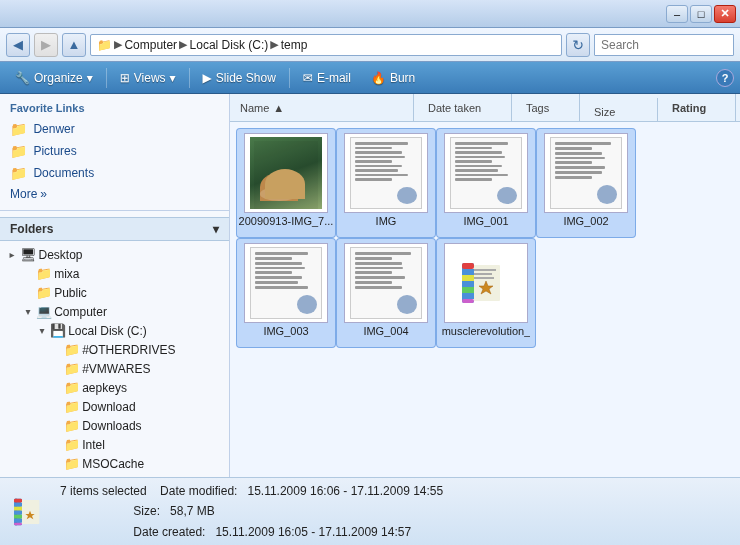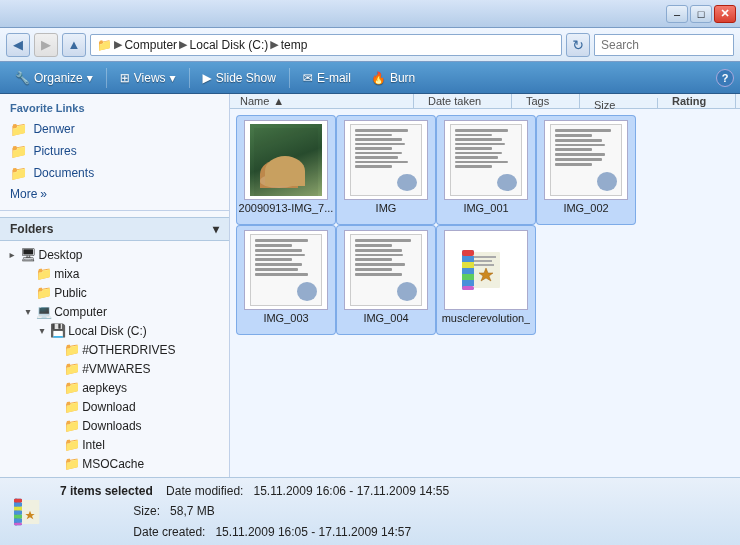--- a/index.html
+++ b/index.html
@@ -215,21 +215,21 @@
       display: flex;
       flex-direction: column;
       background: white;
       overflow: hidden;
     }
     .content-header {
       display: flex;
       align-items: center;
       background: #e8f2fc;
       border-bottom: 1px solid #b0c8e0;
-      height: 15px;
+      height: 28px;
       padding: 0 4px;
       font-size: 11px;
       color: #444;
       gap: 8px;
     }
     .col-header {
       cursor: pointer;
       padding: 2px 6px;
       border-right: 1px solid #b0c8e0;
       height: 100%;
@@ -306,21 +306,21 @@
     .status-icon {
       width: 40px;
       height: 40px;
       flex-shrink: 0;
     }
     .status-text {
       font-size: 12px;
       color: #222;
       line-height: 1.7;
     }
-    .status-text .items-selected { font-weight: bold; }
+    .status-text .items-selected { font-weight: normal; }
 
     
     .file-grid::-webkit-scrollbar { width: 14px; }
     .file-grid::-webkit-scrollbar-track { background: #e8f0fa; border-left: 1px solid #b0c8e0; }
     .file-grid::-webkit-scrollbar-thumb { background: #8aaccc; border-radius: 2px; }
     .doc-preview {
       width: 72px;
       height: 72px;
       background: #f8f8f8;
       border: 1px solid #ccc;

